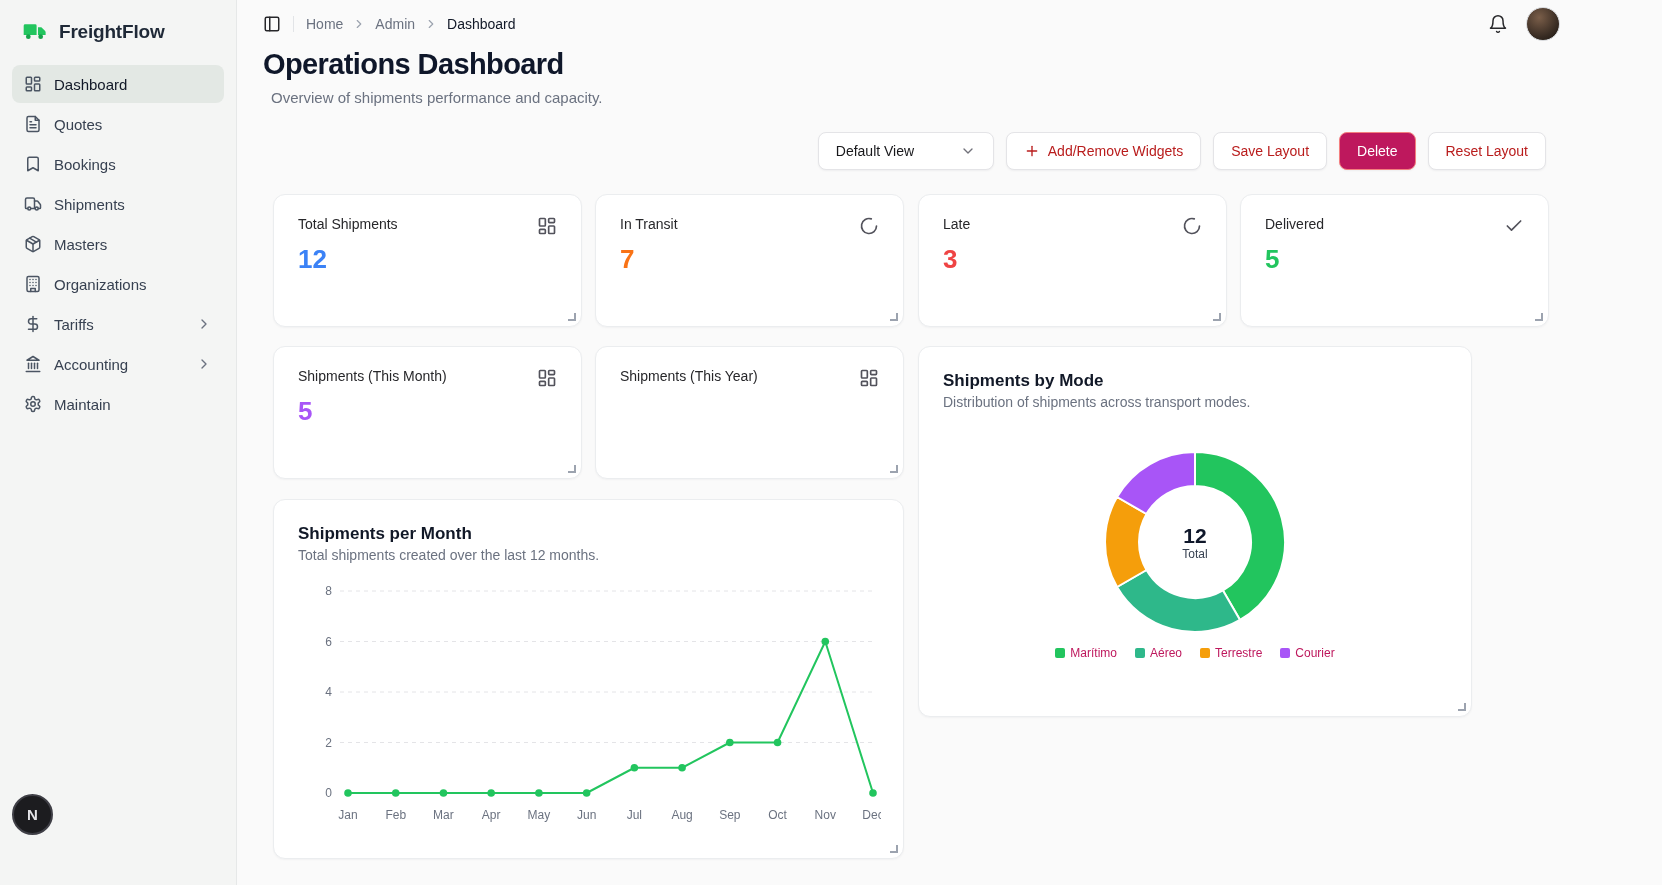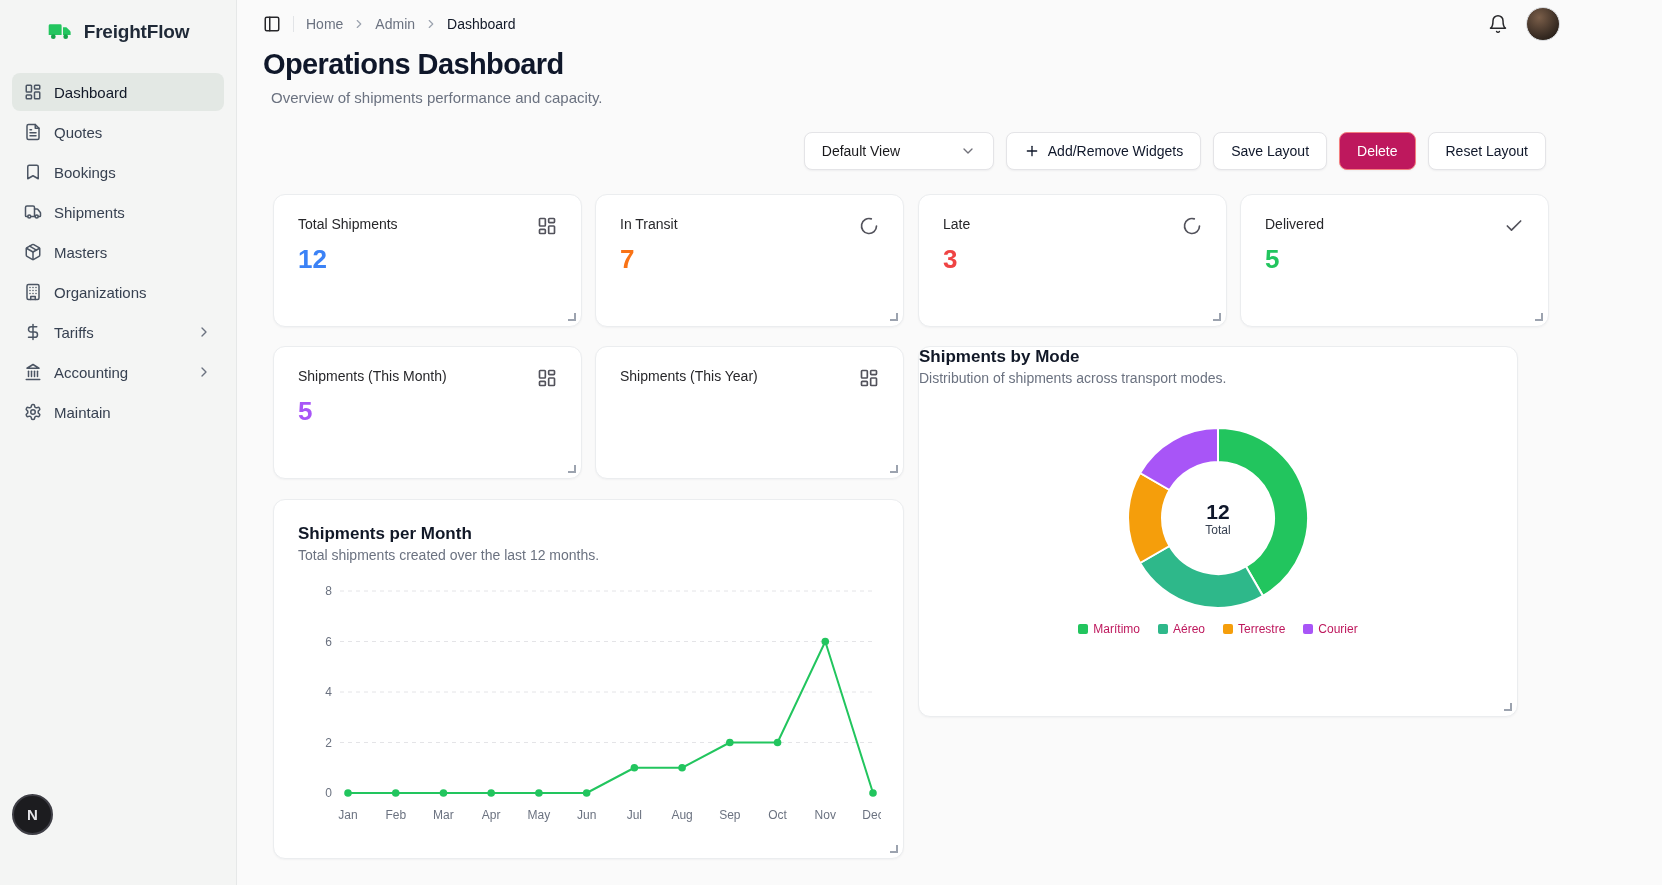--- a/index.html
+++ b/index.html
@@ -9,21 +9,21 @@
     font-family:"Liberation Sans", sans-serif;
     background:#fafafa; color:#111827;
   }
   .app { display:flex; width:1662px; height:885px; }
 
   
   .sidebar {
     width:237px; flex-shrink:0; background:#f4f5f4;
     border-right:1px solid #e6e8e8; padding:14px 12px; position:relative;
   }
-  .logo { display:flex; align-items:center; gap:10px; padding:4px 10px 28px;justify-content:center; }
+  .logo { display:flex; align-items:center; gap:10px; padding:4px 10px 20px; }
   .logo-text { font-size:19px; font-weight:700; color:#1f2937; letter-spacing:-0.2px; }
   .nav-item {
     display:flex; align-items:center; gap:12px; padding:10px 12px;
     border-radius:8px; font-size:15px; color:#374151; cursor:pointer; margin-bottom:2px;
   }
   .nav-item.active { background:#e3e8e4; color:#111827; font-weight:500; }
   .nav-icon { display:flex; color:#4b5563; }
   .nav-chevron { margin-left:auto; display:flex; color:#6b7280; }
   .dev-btn {
     position:fixed; left:12px; bottom:50px; width:41px; height:41px; border-radius:50%;
@@ -46,38 +46,38 @@
     background:radial-gradient(circle at 38% 30%, #7a5e49, #3a2d24 62%, #17120e 100%);
     border:1px solid #d7d9dc;
   }
   h1 { margin:10px 0 3px; padding-left:26px; font-size:29px; font-weight:800; letter-spacing:-0.6px; color:#0f172a; }
   .subtitle { margin:8px; padding-left:26px; font-size:15px; color:#6b7280; }
 
   
   .toolbar { display:flex; justify-content:flex-end; align-items:center; gap:12px; padding:18px 116px 0 0; }
   .btn {
     height:38px; padding:0 17px; border-radius:8px; border:1px solid #e4e4e7;
-    background:#fff; font-size:14px; font-weight:500; color:#0f172a;
+    background:#fff; font-size:14px; font-weight:500; color:#b91c1c;
     display:inline-flex; align-items:center; gap:8px; cursor:pointer;
     box-shadow:0 1px 2px rgba(16,24,40,.05); font-family:inherit;
   }
   .btn.danger { background:#be185d; border-color:#f47f7f; color:#fff; }
-  .select-btn { width:190px; justify-content:space-between; font-weight:400; color:#18181b; }
+  .select-btn { width:176px; justify-content:space-between; font-weight:400; color:#18181b; }
   .select-btn .chev { color:#71717a; display:flex; }
 
   
   .widgets { position:relative; width:1276px; height:672px; margin:24px 0 0 36px; }
   .card {
     position:absolute; background:#fff; border:1px solid #ebedef; border-radius:12px;
     box-shadow:0 1px 2px rgba(16,24,40,.04);
   }
   .stat { width:309px; height:133px; padding:21px 24px; }
   .stat-0{left:0;top:0} .stat-1{left:322px;top:0} .stat-2{left:645px;top:0} .stat-3{left:967px;top:0}
   .stat-4{left:0;top:152px} .stat-5{left:322px;top:152px}
-  .mode-card  { left:645px; top:152px; width:600px; height:371px; }
+  .mode-card  { left:645px; top:152px; width:554px; height:371px; padding:24px; }
   .month-card { left:0;     top:305px; width:631px; height:360px; padding:24px; }
 
   .stat-head { display:flex; justify-content:space-between; align-items:flex-start; }
   .stat-title { font-size:14px; color:#27272a; font-weight:500; }
   .stat-icon { color:#52525b; display:flex; }
   .stat-value { font-size:26px; font-weight:700; margin-top:8px; }
   .resize-handle {
     position:absolute; right:5px; bottom:5px; width:8px; height:8px;
     border-right:2px solid #9ca3af; border-bottom:2px solid #9ca3af; cursor:nwse-resize;
   }

